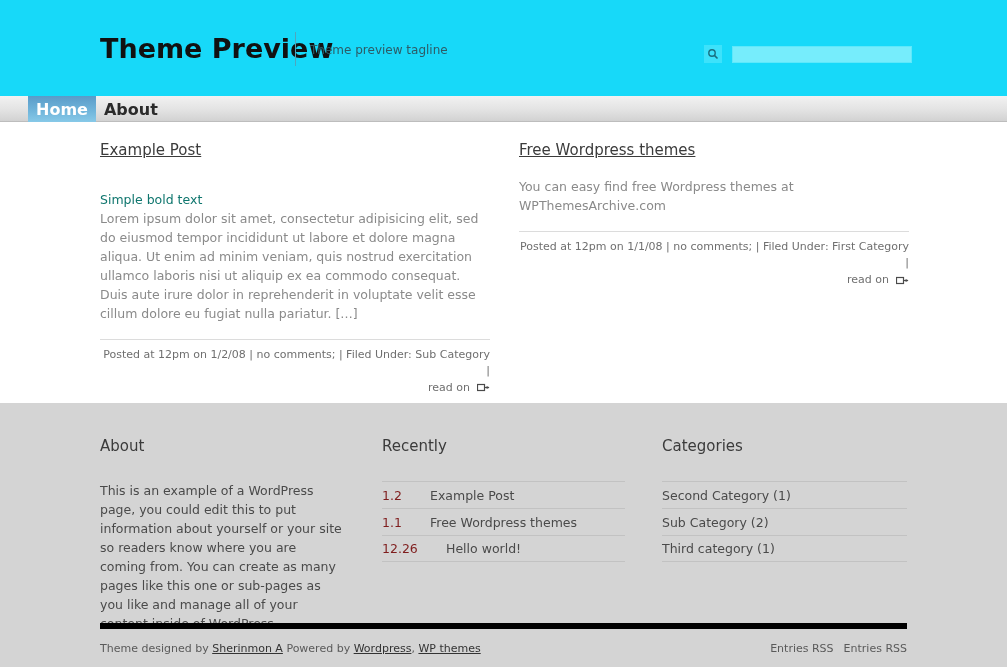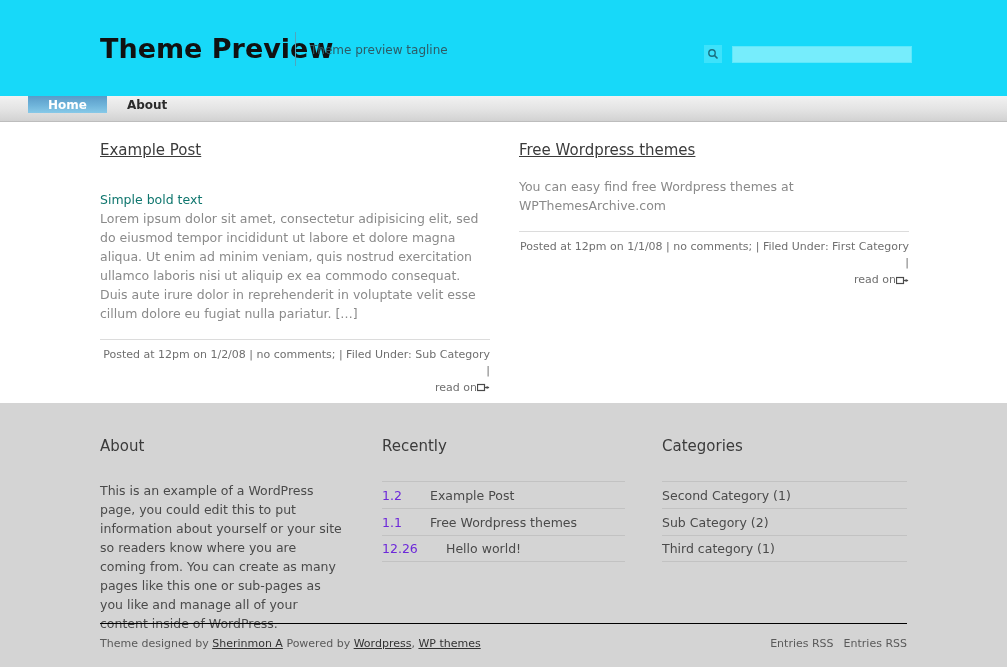--- a/index.html
+++ b/index.html
@@ -79,23 +79,23 @@
     position: absolute;
     left: 28px; top: 0;
     display: flex;
     height: 26px;
     list-style: none;
     margin: 0; padding: 0;
   }
   .nav-item {
     display: flex;
     align-items: center;
-    padding: 0 20px;
-    height: 17px;
-    font-size: 12px;
+    padding: 0 8px;
+    height: 26px;
+    font-size: 16px;
     font-weight: bold;
     color: #2b2b2b;
     cursor: pointer;
   }
   .nav-item.active {
     background: linear-gradient(to bottom, #5a9bc8 0%, #6fb4da 55%, #87c9e8 100%);
     color: #ffffff;
   }
 
   
@@ -141,20 +141,21 @@
   .post-meta {
     text-align: right;
     font-size: 11px;
     color: #6f6f6f;
     line-height: 16px;
   }
   .readon-row {
     display: flex;
     align-items: center;
     justify-content: flex-end;
+    gap: 7px;
     margin-top: 1px;
   }
   .readon-icon { display: inline-flex; }
 
   
   .footer {
     position: relative;
     height: 264px;
     background: #d4d4d4;
   }
@@ -183,29 +184,29 @@
     align-items: center;
     font-size: 12.5px;
     color: #4a4a4a;
     height: 27px;
     border-top: 1px solid #c2c2c2;
     cursor: pointer;
   }
   .flist li:last-child { border-bottom: 1px solid #c2c2c2; gap: 16px; }
   .flist .date {
     width: 48px;
-    color: #6d28d9;
+    color: #7f1d1d;
     flex: none;
   }
 
   .footer-bottom {
     position: absolute;
     left: 100px; right: 100px;
     top: 220px;
-    border-top: 1px solid #000000;
+    border-top: 6px solid #000000;
     padding-top: 13px;
     display: flex;
     justify-content: space-between;
     align-items: baseline;
     font-size: 11px;
     color: #5a5a5a;
   }
   .credits a {
     color: #333333;
     text-decoration: underline;

